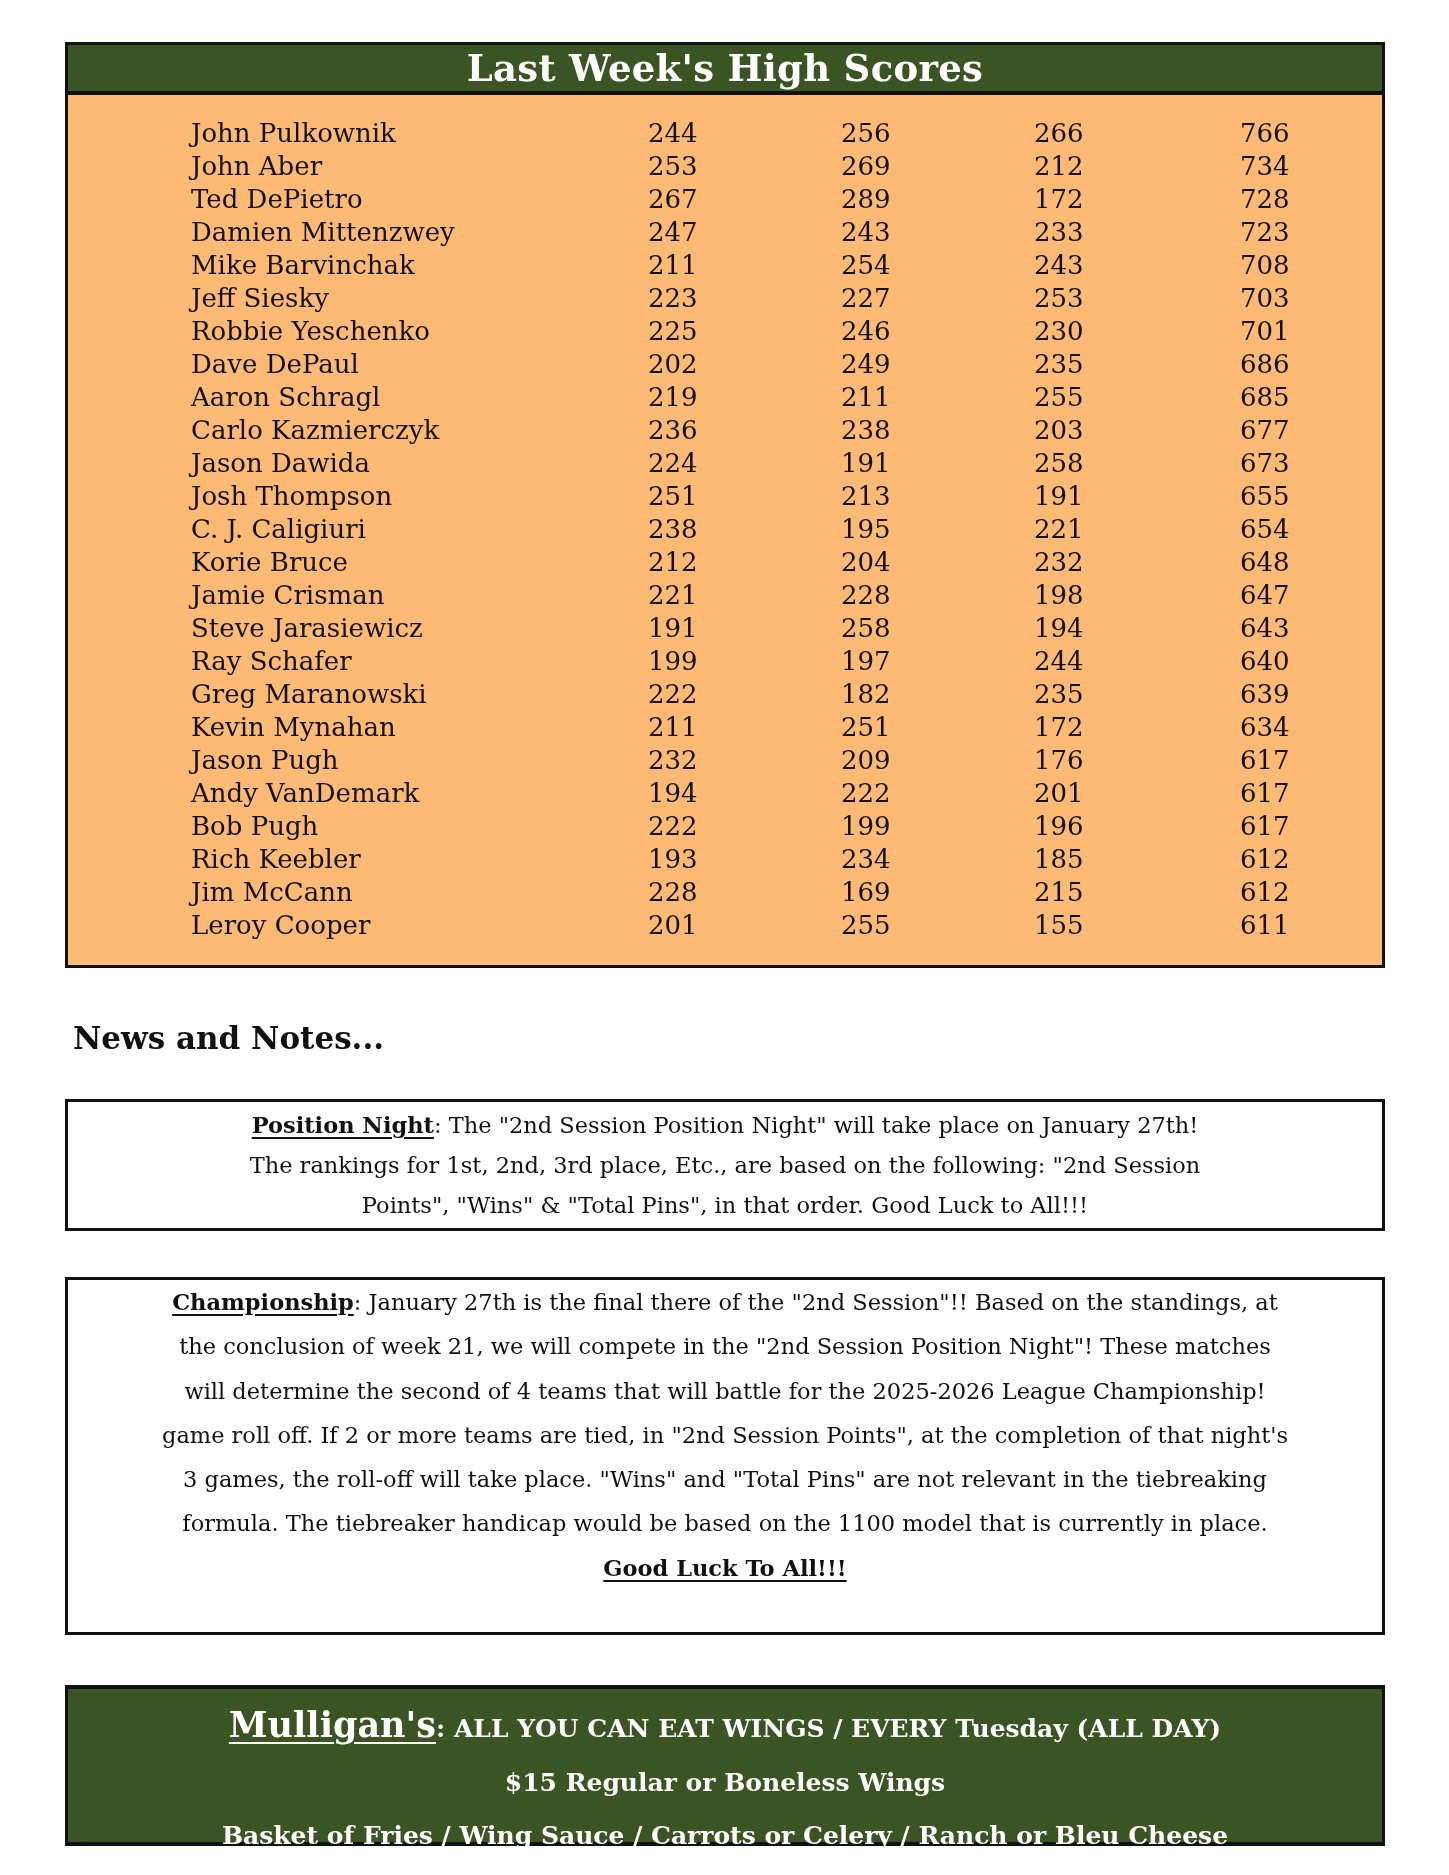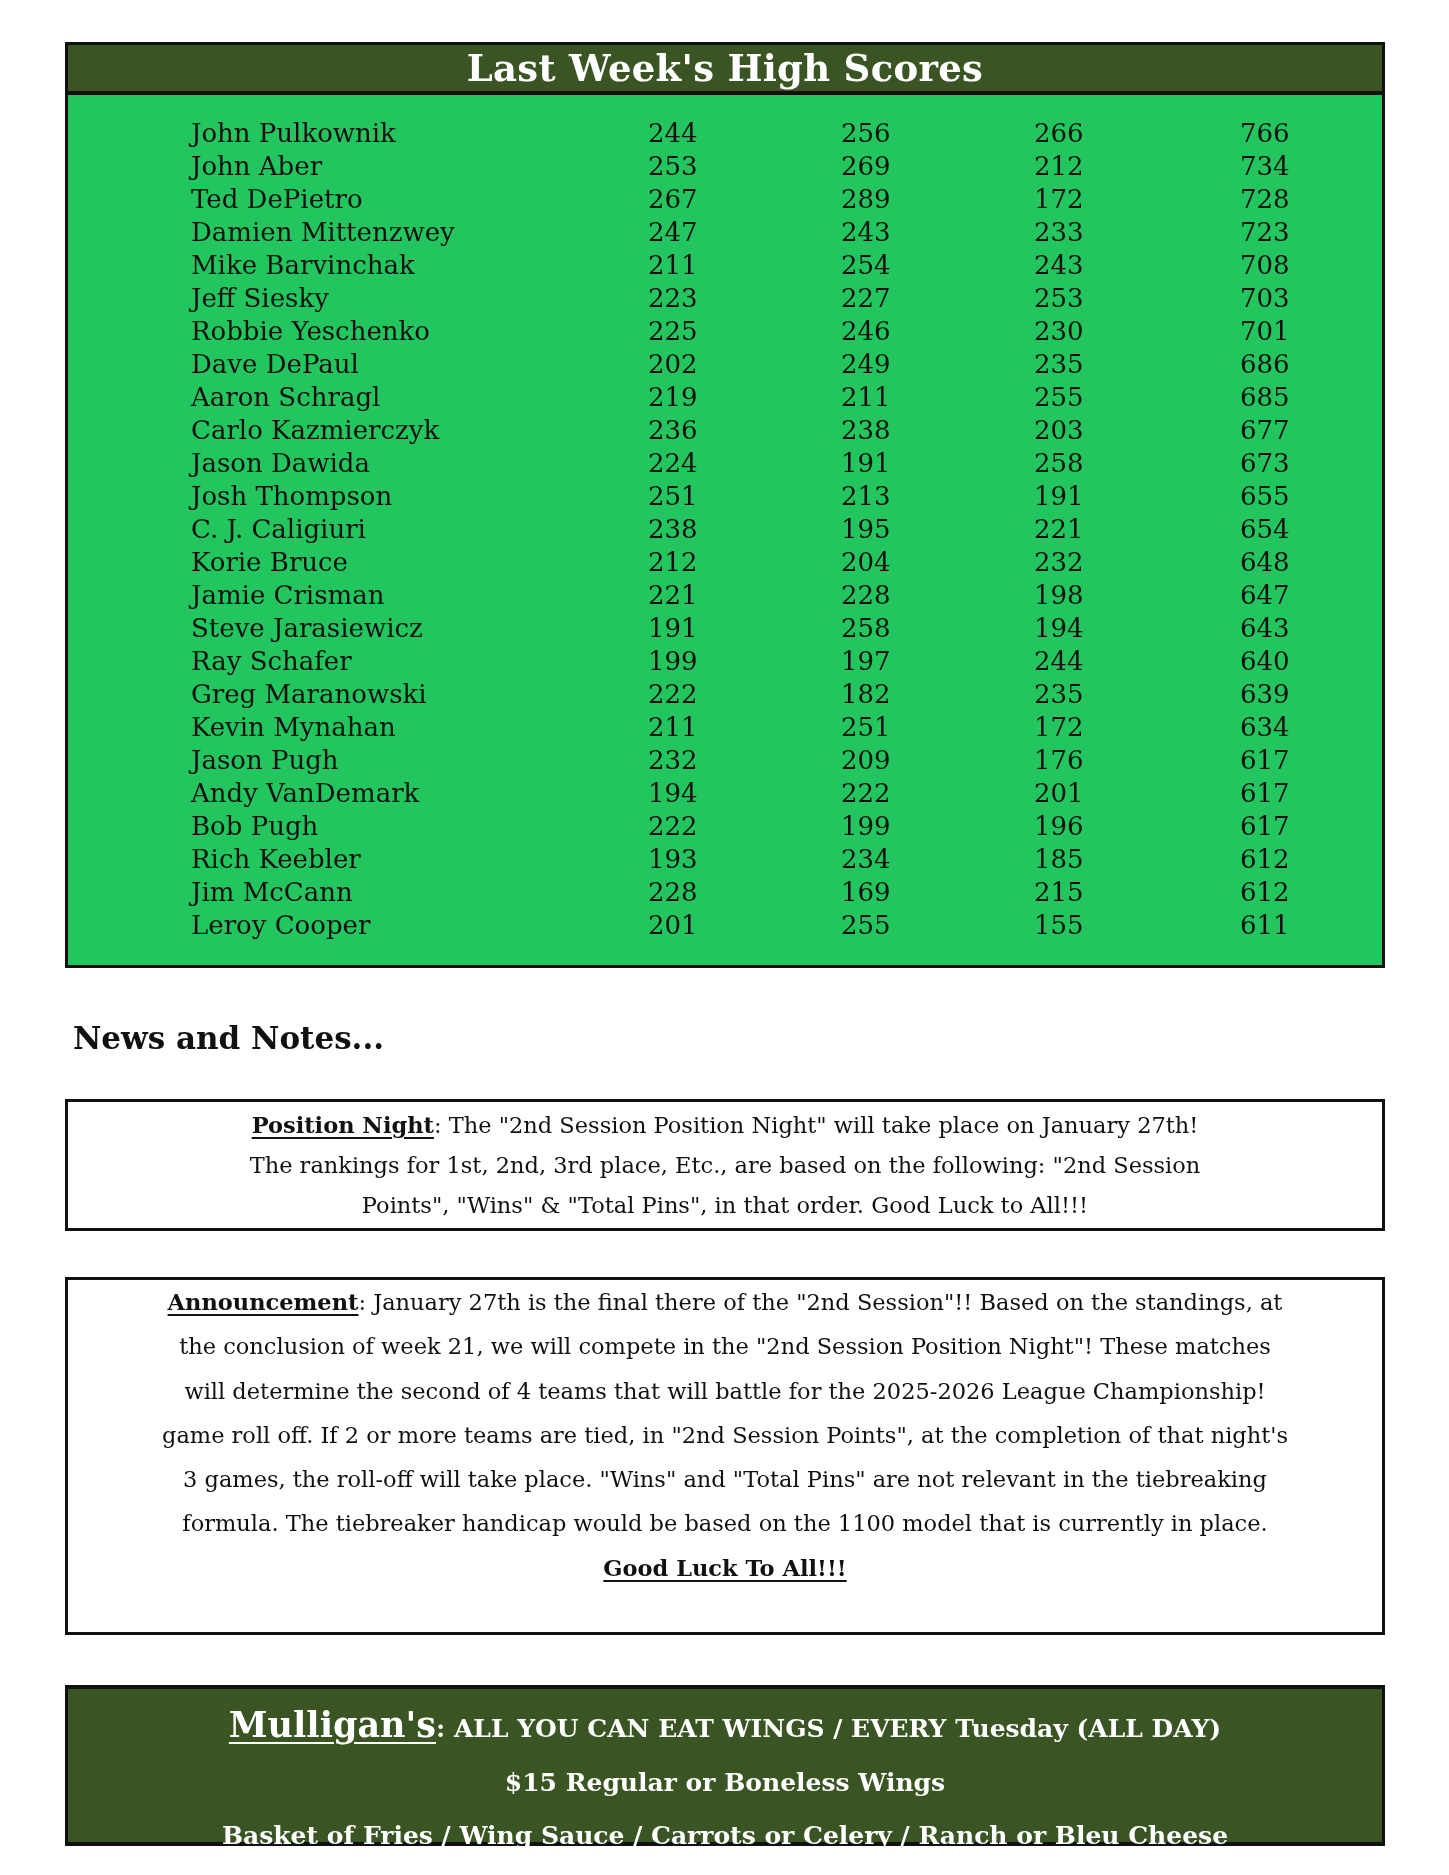--- a/index.html
+++ b/index.html
@@ -1,20 +1,20 @@
 <!DOCTYPE html>
 <html><head>
 <meta charset="utf-8">
 <style>
   html, body { margin: 0; padding: 0; background: #ffffff; }
   body { width: 1449px; height: 1875px; position: relative; overflow: hidden;
          font-family: "DejaVu Serif", "Liberation Serif", serif; color: #111; }
 
   .scores-box { position: absolute; left: 65px; top: 42px; width: 1314px; height: 920px;
-                border: 3px solid #111; box-sizing: content-box; background: #22c55e; }
+                border: 3px solid #111; box-sizing: content-box; background: #fdba74; }
   .scores-header { height: 46px; background: #3a5523; border-bottom: 4px solid #111;
                    color: #fff; text-align: center; font-weight: bold; font-size: 37px;
                    line-height: 46px; font-family: "DejaVu Serif", serif; letter-spacing: 0.3px; }
   .score-rows { position: absolute; top: 72px; left: 0; right: 0; }
   .score-row { position: relative; height: 33px; font-size: 26px; line-height: 33px; }
   .score-row span { position: absolute; top: 0; white-space: nowrap; }
   .c-name { left: 123px; }
   .c-g1 { left: 580px; }
   .c-g2 { left: 773px; }
   .c-g3 { left: 966px; }
@@ -226,21 +226,21 @@
 
 <div class="news-heading">News and Notes...</div>
 
 <div class="note-box position-box">
   <p><span class="u">Position Night</span><span>: The "</span><b>2nd Session Position Night</b><span>" will take place on </span><b>January 27th!</b></p>
   <p><span>The rankings for 1st, 2nd, 3rd place, Etc., are based on the following: "</span><b>2nd Session</b></p>
   <p><b>Points</b><span>", "</span><b>Wins</b><span>" &amp; "</span><b>Total Pins</b><span>", in that order. Good Luck to All!!!</span></p>
 </div>
 
 <div class="note-box announce-box">
-  <p><span class="u">Announcement</span><span>: </span><b>January 27th</b><span> is the final there of the "</span><b>2nd Session</b><span>"!! Based on the standings, at</span></p>
+  <p><span class="u">Championship</span><span>: </span><b>January 27th</b><span> is the final there of the "</span><b>2nd Session</b><span>"!! Based on the standings, at</span></p>
   <p><span>the conclusion of week 21, we will compete in the "</span><b>2nd Session Position Night</b><span>"! These matches</span></p>
   <p>will determine the second of 4 teams that will battle for the 2025-2026 League Championship!</p>
   <p><span>game roll off. If 2 or more teams are tied, in "</span><b>2nd Session Points</b><span>", at the completion of that night's</span></p>
   <p>3 games, the roll-off will take place. "Wins" and "Total Pins" are not relevant in the tiebreaking</p>
   <p>formula. The tiebreaker handicap would be based on the 1100 model that is currently in place.</p>
   <p><span class="u">Good Luck To All!!!</span></p>
 </div>
 
 <div class="promo-box">
   <p><span class="promo-brand">Mulligan's</span><span>:  ALL YOU CAN EAT WINGS /  EVERY Tuesday (ALL DAY)</span></p>

